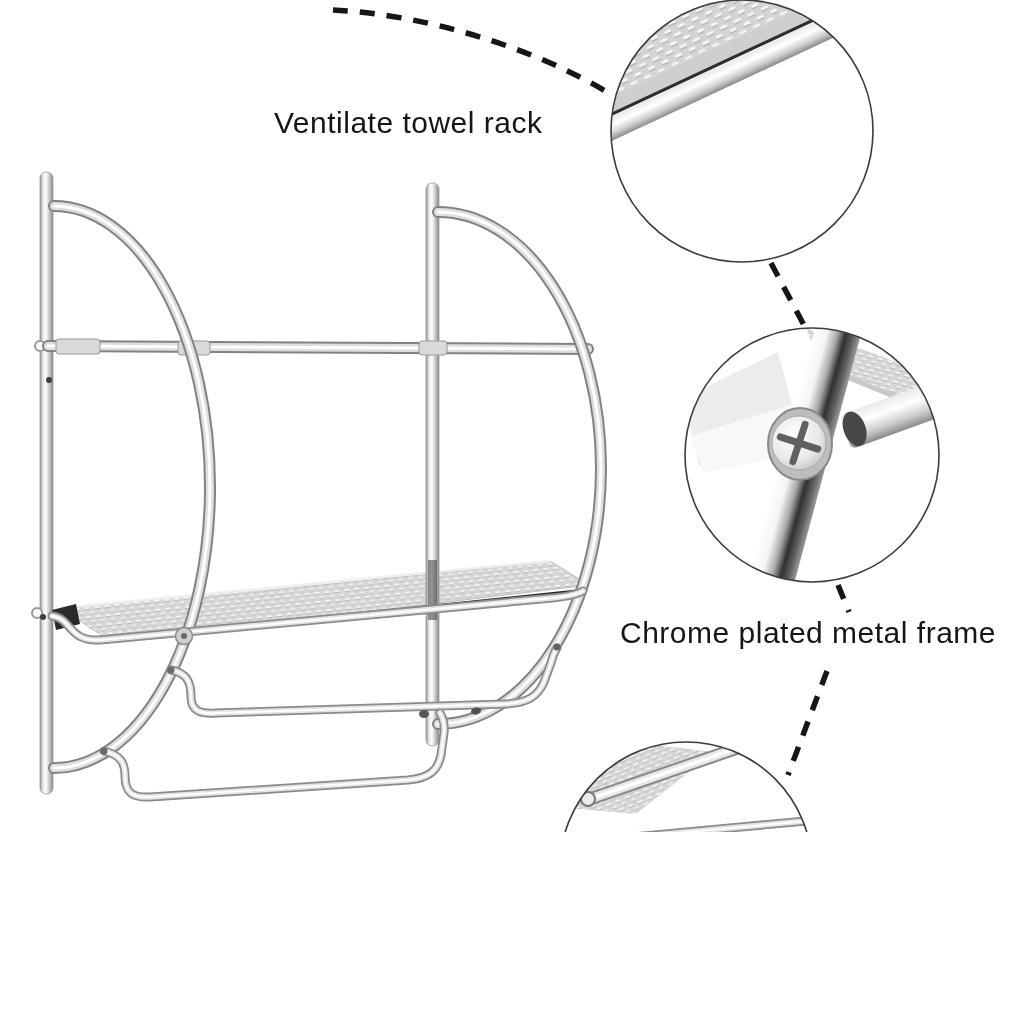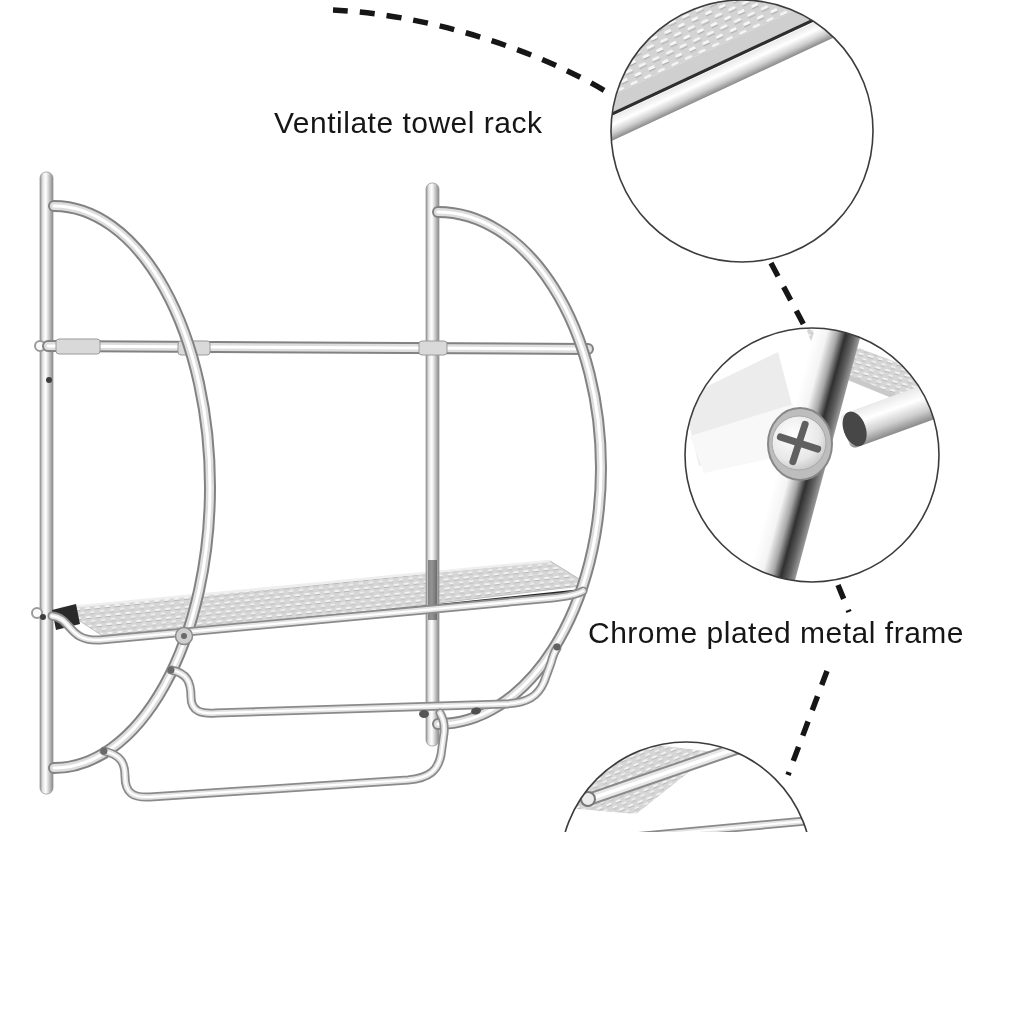--- a/index.html
+++ b/index.html
@@ -1,21 +1,21 @@
 <!DOCTYPE html>
 <html><head>
 <meta charset="utf-8">
 <style>
   html,body{margin:0;padding:0;background:#ffffff;}
   #stage{position:relative;width:1024px;height:832px;background:#ffffff;overflow:hidden;
          font-family:"Liberation Sans",sans-serif;}
   .label{position:absolute;font-size:30px;line-height:1.15;font-weight:500;color:#161616;
          letter-spacing:.5px;white-space:nowrap;}
   #label-top{left:274px;top:106px;}
-  #label-mid{left:588px;top:616px;}
+  #label-mid{left:620px;top:616px;}
   #label-bot{left:126px;top:887px;}
   svg{position:absolute;left:0;top:0;}
   
   .tO{fill:none;stroke:#828282;stroke-width:12;stroke-linecap:round}
   .tM{fill:none;stroke:#dedede;stroke-width:8;stroke-linecap:round}
   .tH{fill:none;stroke:#ffffff;stroke-width:3;stroke-linecap:round}
   .rO{fill:none;stroke:#8a8a8a;stroke-width:9;stroke-linecap:round}
   .rM{fill:none;stroke:#e3e3e3;stroke-width:5.5;stroke-linecap:round}
   .rH{fill:none;stroke:#ffffff;stroke-width:2;stroke-linecap:round}
   .uO{fill:none;stroke:#8a8a8a;stroke-width:13;stroke-linecap:round}

